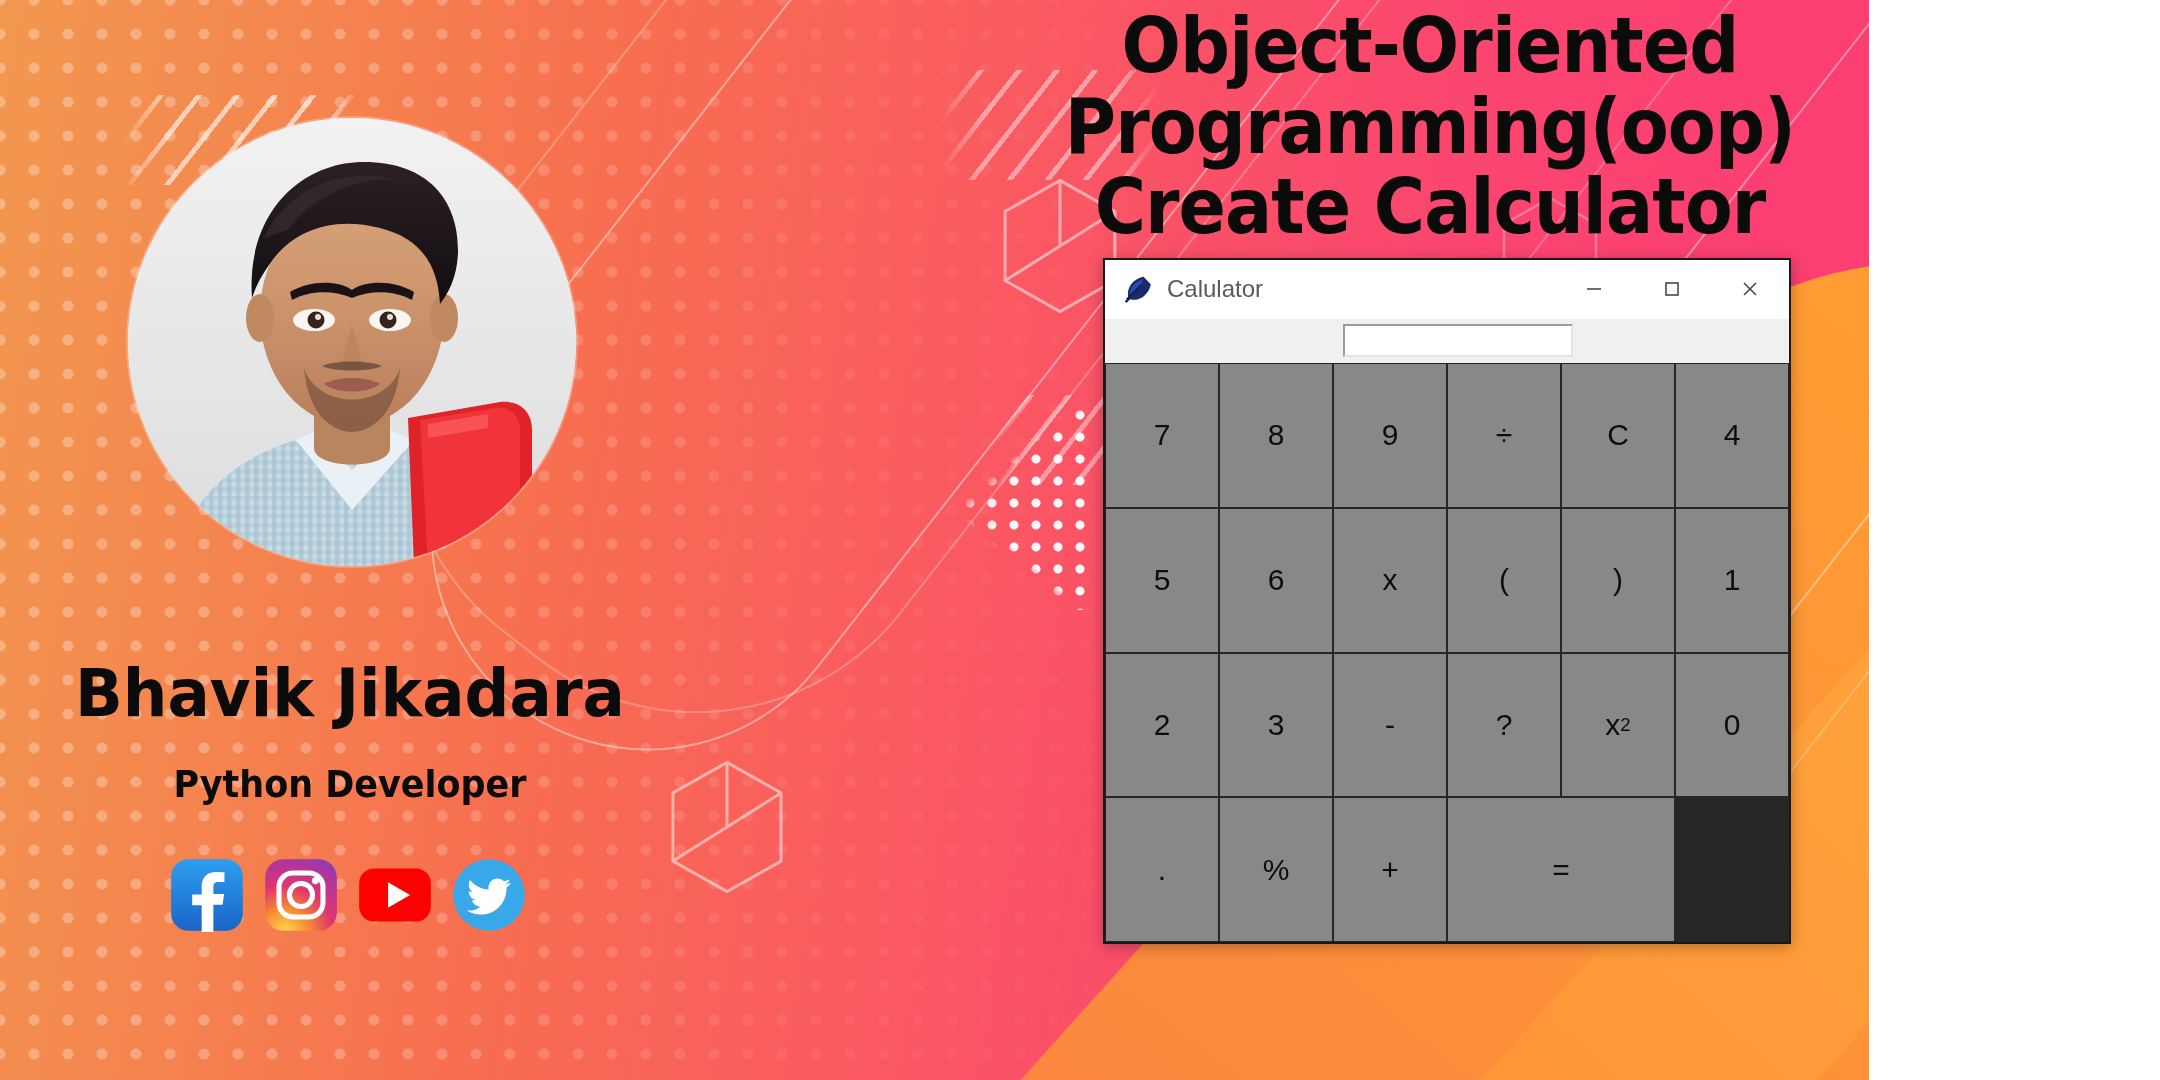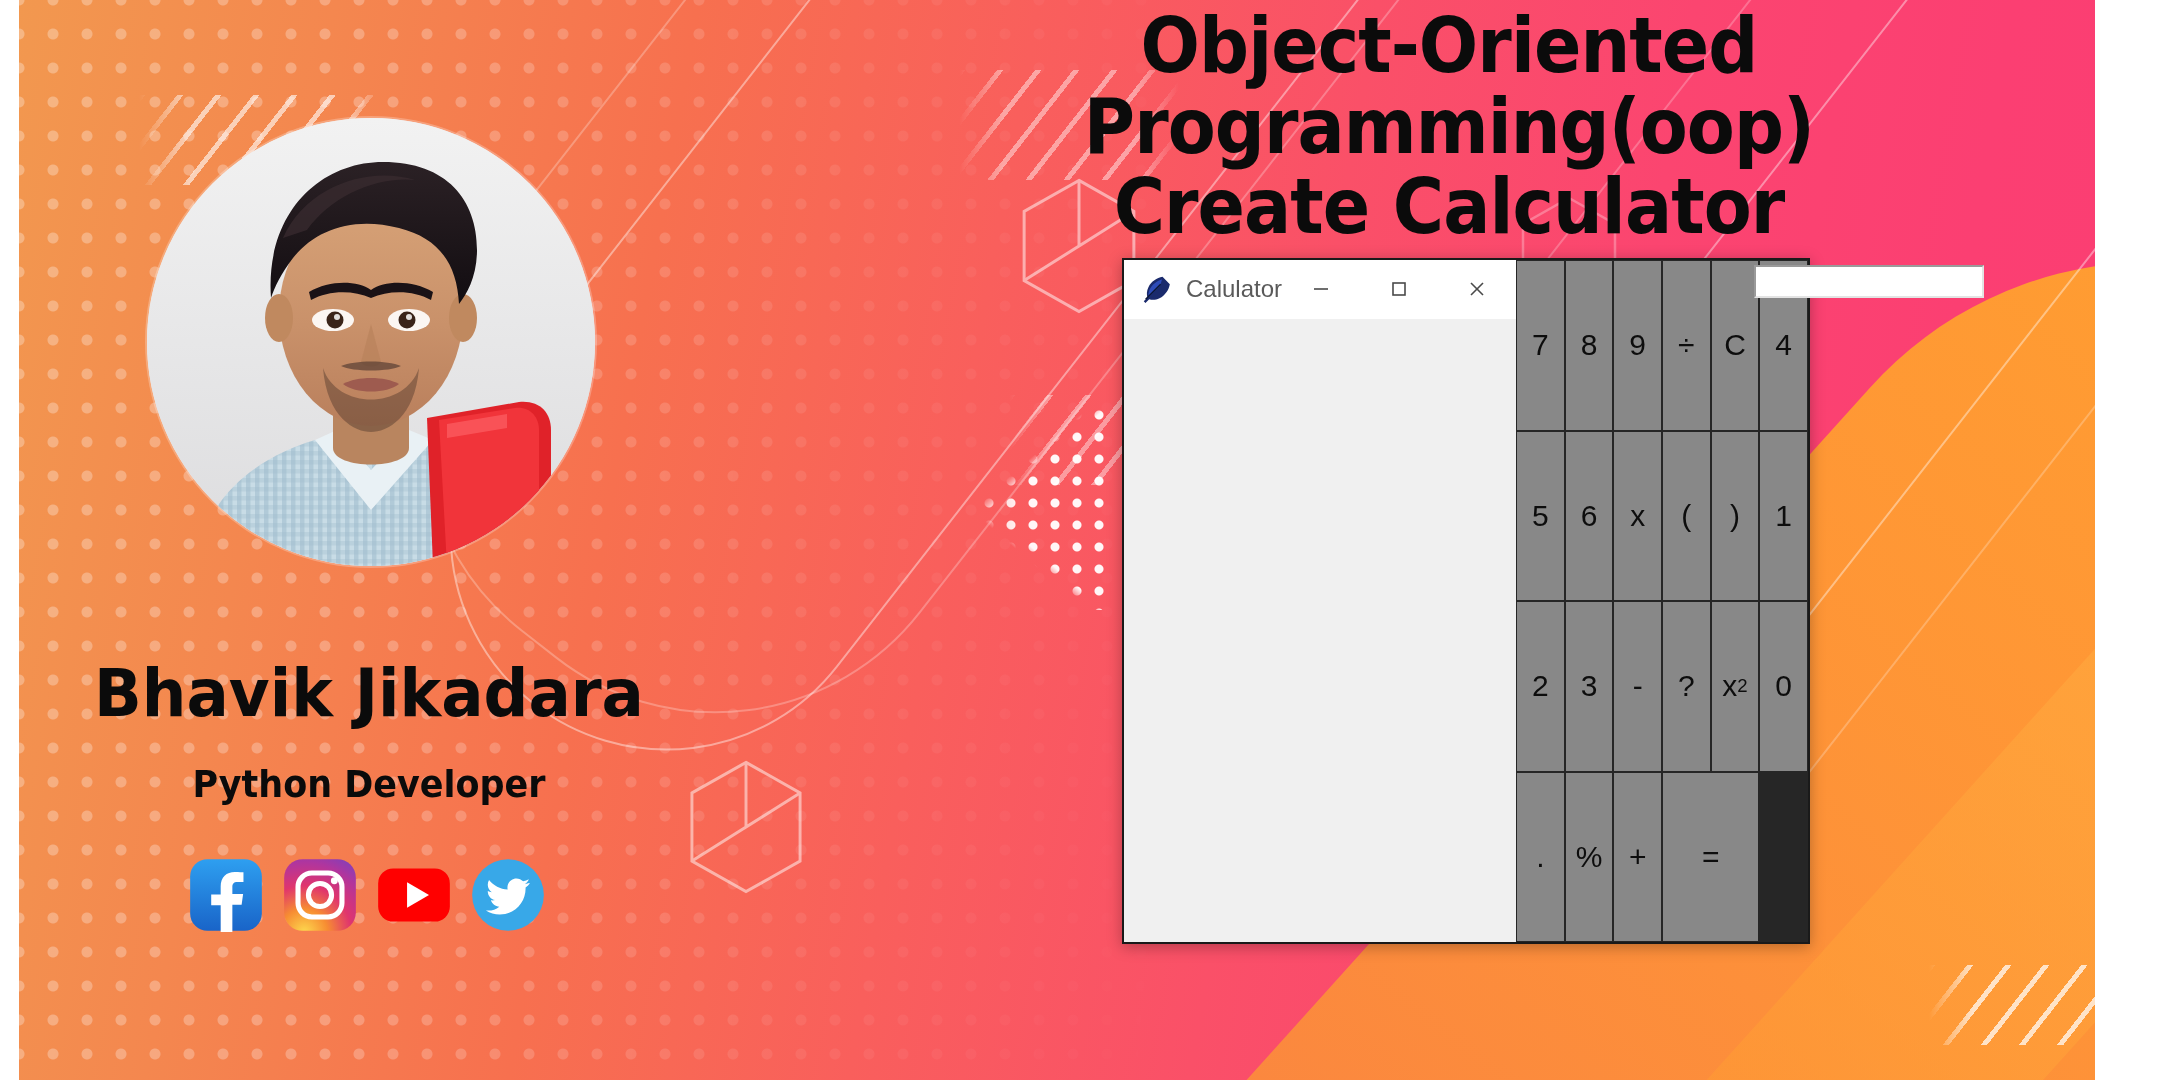--- a/index.html
+++ b/index.html
@@ -4,33 +4,32 @@
 <style>
   html, body {
     margin: 0; padding: 0;
     width: 2160px; height: 1080px;
     overflow: hidden;
     font-family: "Liberation Sans", sans-serif;
   }
 
   #stage {
     position: relative;
-    width: 2076px; height: 1080px;
+    width: 1869px; height: 1080px;
     overflow: hidden;
     background:
       linear-gradient(100deg,
         #f2984f 0%,
         #f4874f 14%,
         #f7704f 30%,
         #f95f5c 45%,
         #fa5068 60%,
         #fb4570 74%,
         #fb3f72 88%,
         #fb3d73 100%);
-    margin-left: 19px;
   }
 
   
   .dots-left {
     position: absolute;
     left: -40px; top: -40px;
     width: 1180px; height: 1160px;
     background-image: radial-gradient(circle at 6px 6px, rgba(255,255,255,0.30) 5px, rgba(255,255,255,0) 6px);
     background-size: 34px 34px;
     -webkit-mask-image: linear-gradient(95deg, rgba(0,0,0,1) 0%, rgba(0,0,0,0.85) 35%, rgba(0,0,0,0.25) 70%, rgba(0,0,0,0) 100%);
@@ -173,20 +172,21 @@
   
   .calc-window {
     position: absolute;
     left: 1103px; top: 258px;
     width: 688px; height: 686px;
     background: #f0f0f0;
     border: 2px solid #1a1a1a;
     box-sizing: border-box;
     box-shadow: 0 3px 14px rgba(0,0,0,0.28);
     display: flex;
+    flex-direction: column;
   }
   .titlebar {
     height: 58px;
     background: #ffffff;
     display: flex;
     align-items: center;
     flex: 0 0 auto;
     border-bottom: 1px solid #ffffff;
   }
   .tk-feather { width: 30px; height: 30px; margin-left: 16px; flex: 0 0 auto; }

